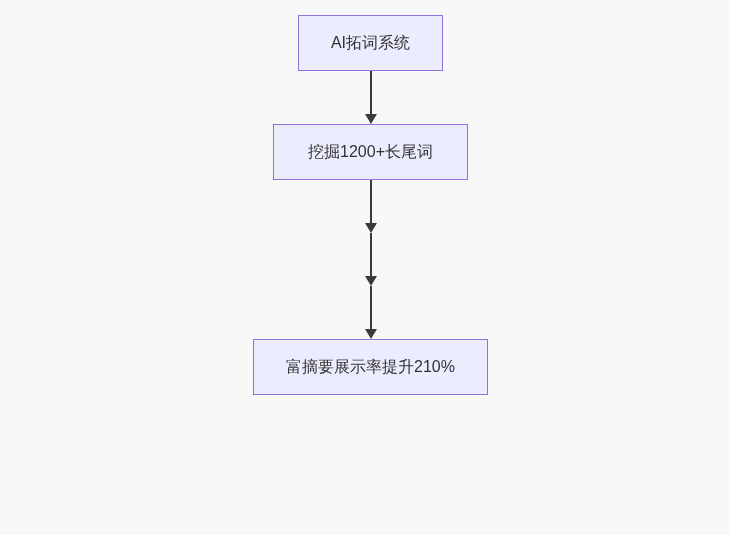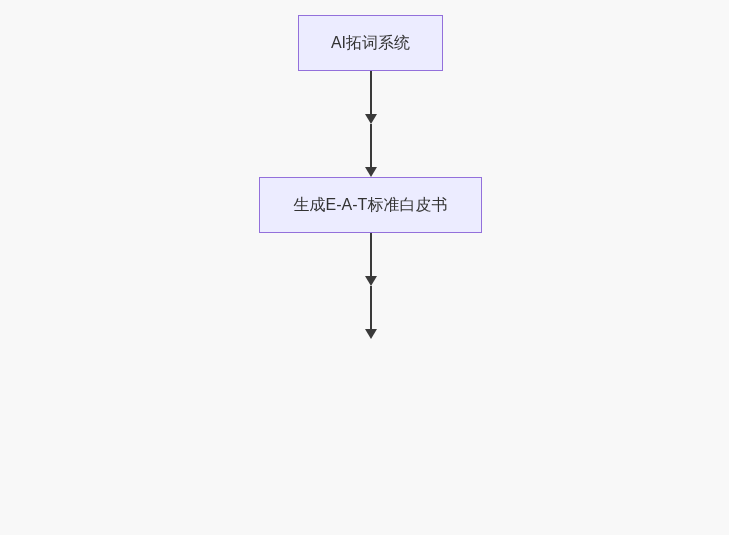--- a/index.html
+++ b/index.html
@@ -70,36 +70,39 @@
 
     <div class="node" style="min-width:145px">
       <span>AI拓词系统</span>
     </div>
 
     <div class="edge">
       <div class="shaft"></div>
       <div class="head"></div>
     </div>
 
-
-    <div class="edge">
-      <div class="shaft"></div>
-      <div class="head"></div>
-    </div>
-
-    <div class="node" style="min-width:223px">
-      <span>生成E-A-T标准白皮书</span>
+    <div class="node" style="min-width:195px">
+      <span>挖掘1200+长尾词</span>
     </div>
 
     <div class="edge">
       <div class="shaft"></div>
       <div class="head"></div>
     </div>
 
 
     <div class="edge">
       <div class="shaft"></div>
       <div class="head"></div>
     </div>
 
 
+    <div class="edge">
+      <div class="shaft"></div>
+      <div class="head"></div>
+    </div>
+
+    <div class="node" style="min-width:235px">
+      <span>富摘要展示率提升210%</span>
+    </div>
+
   </div>
 </div>
 
 </body></html>

